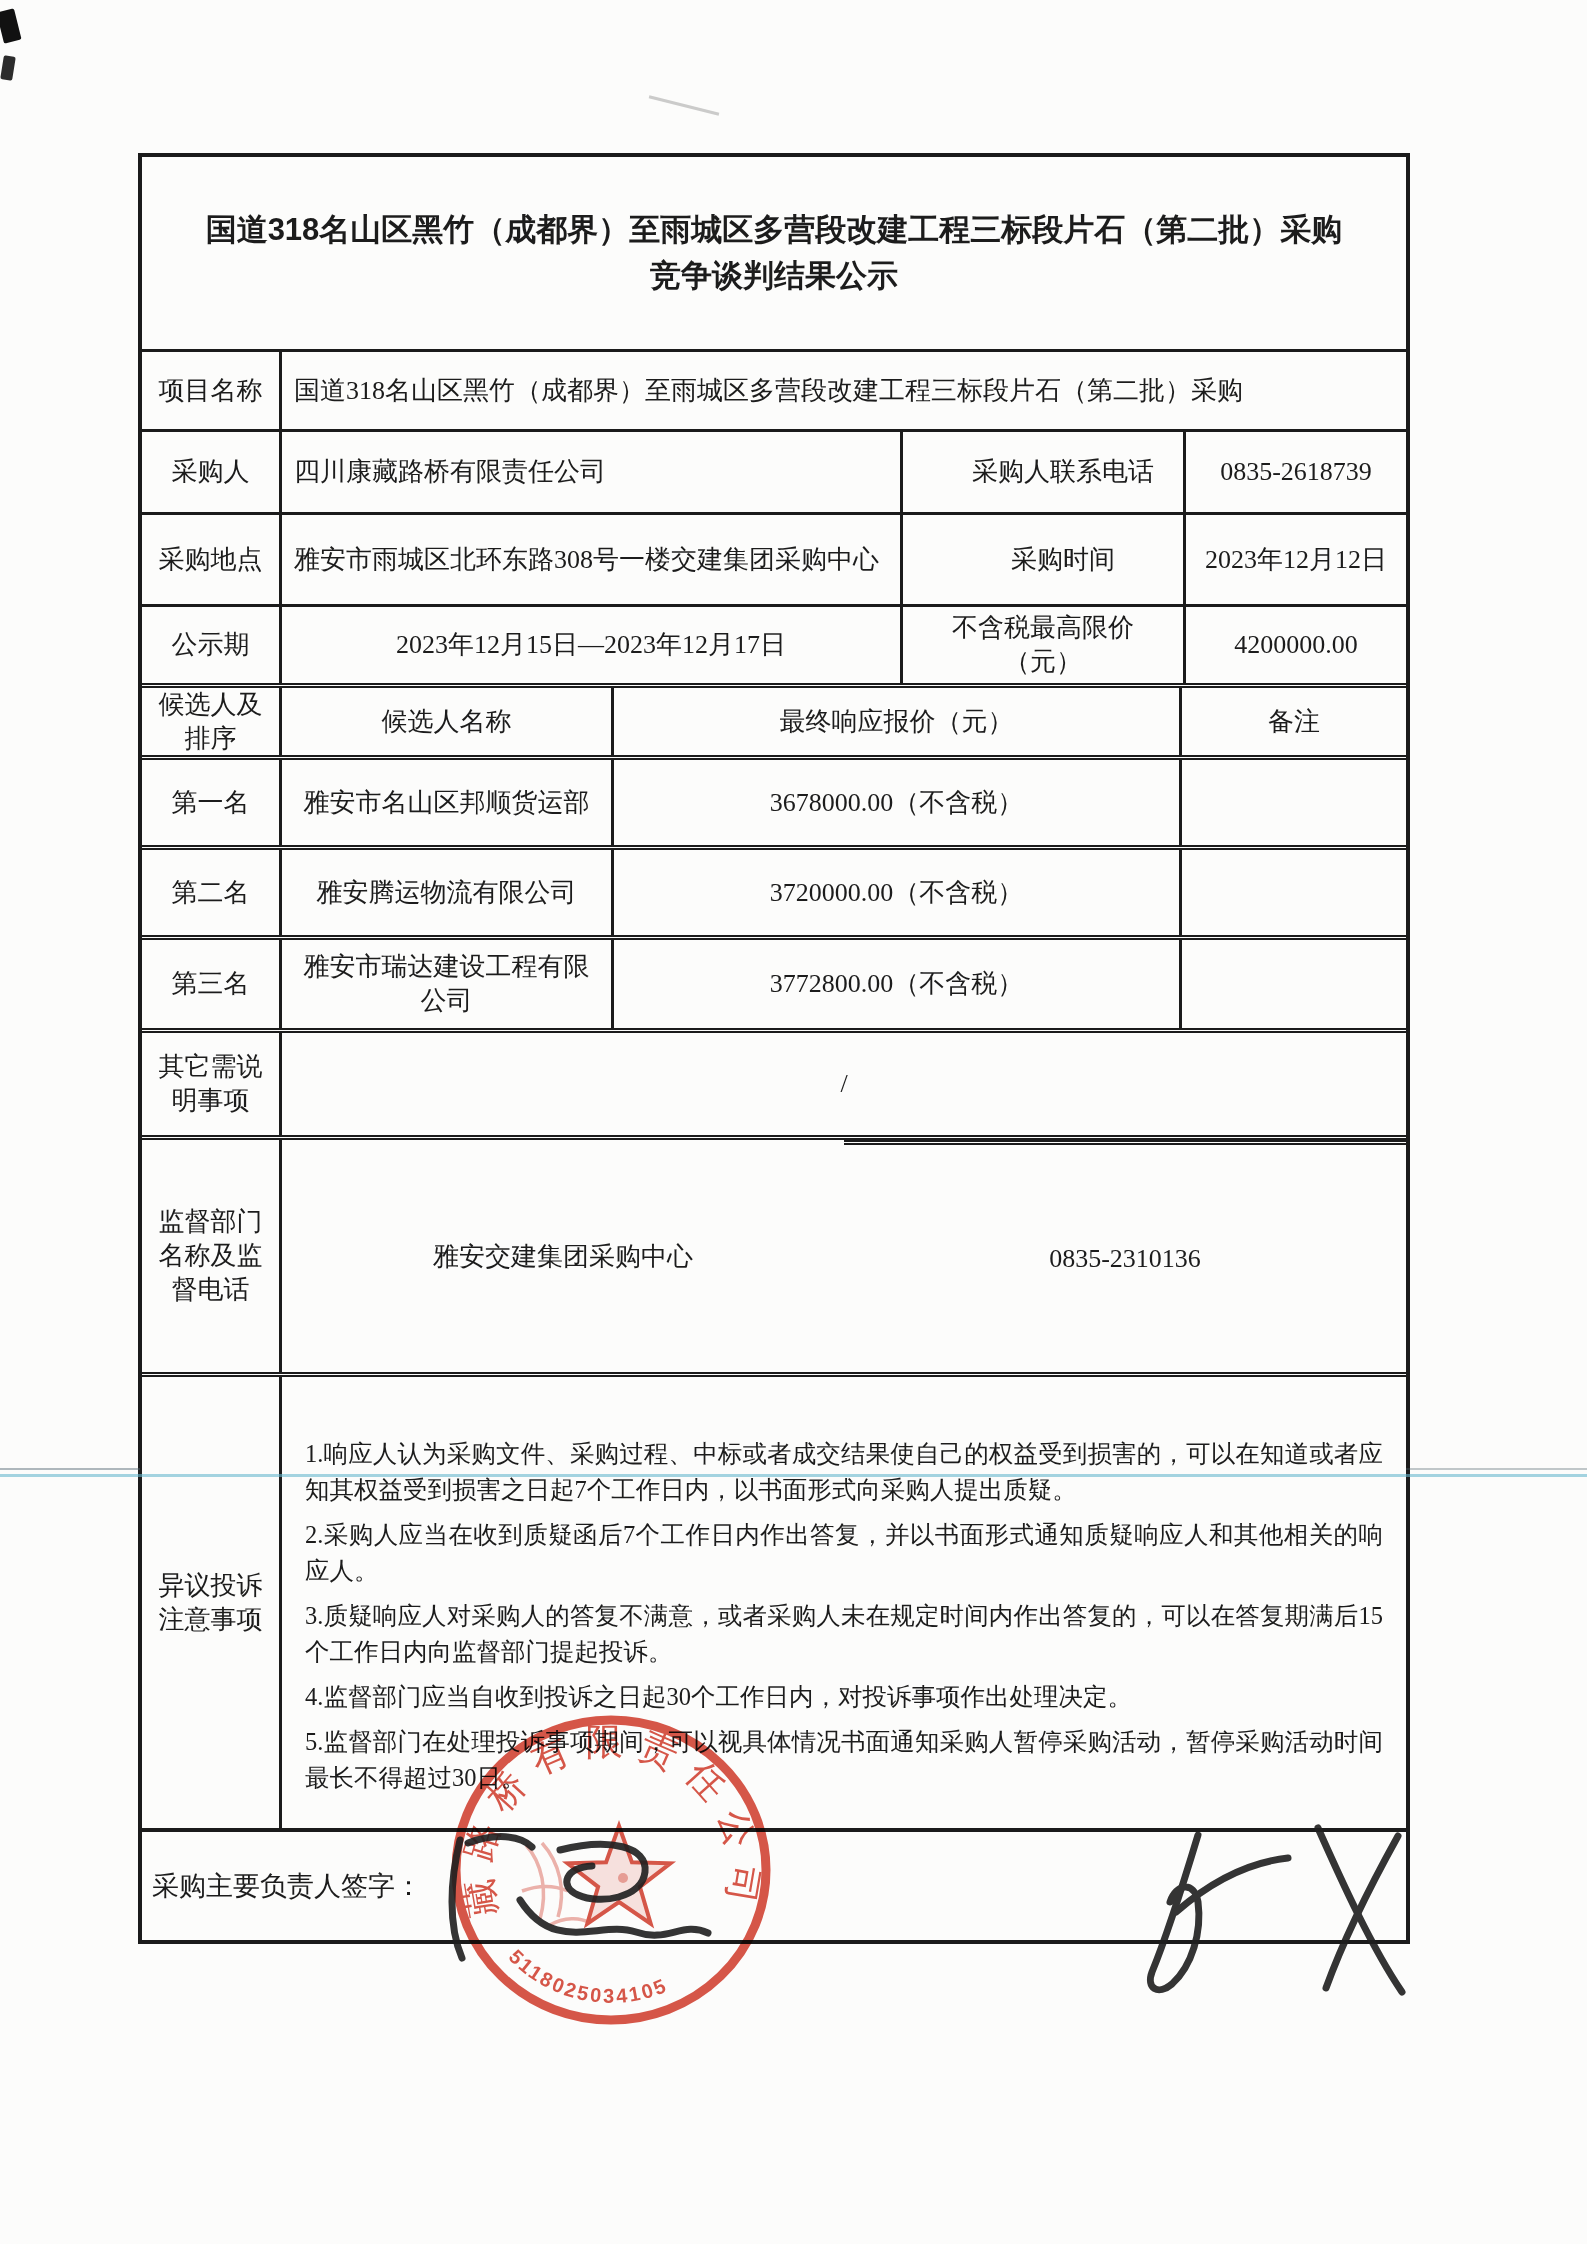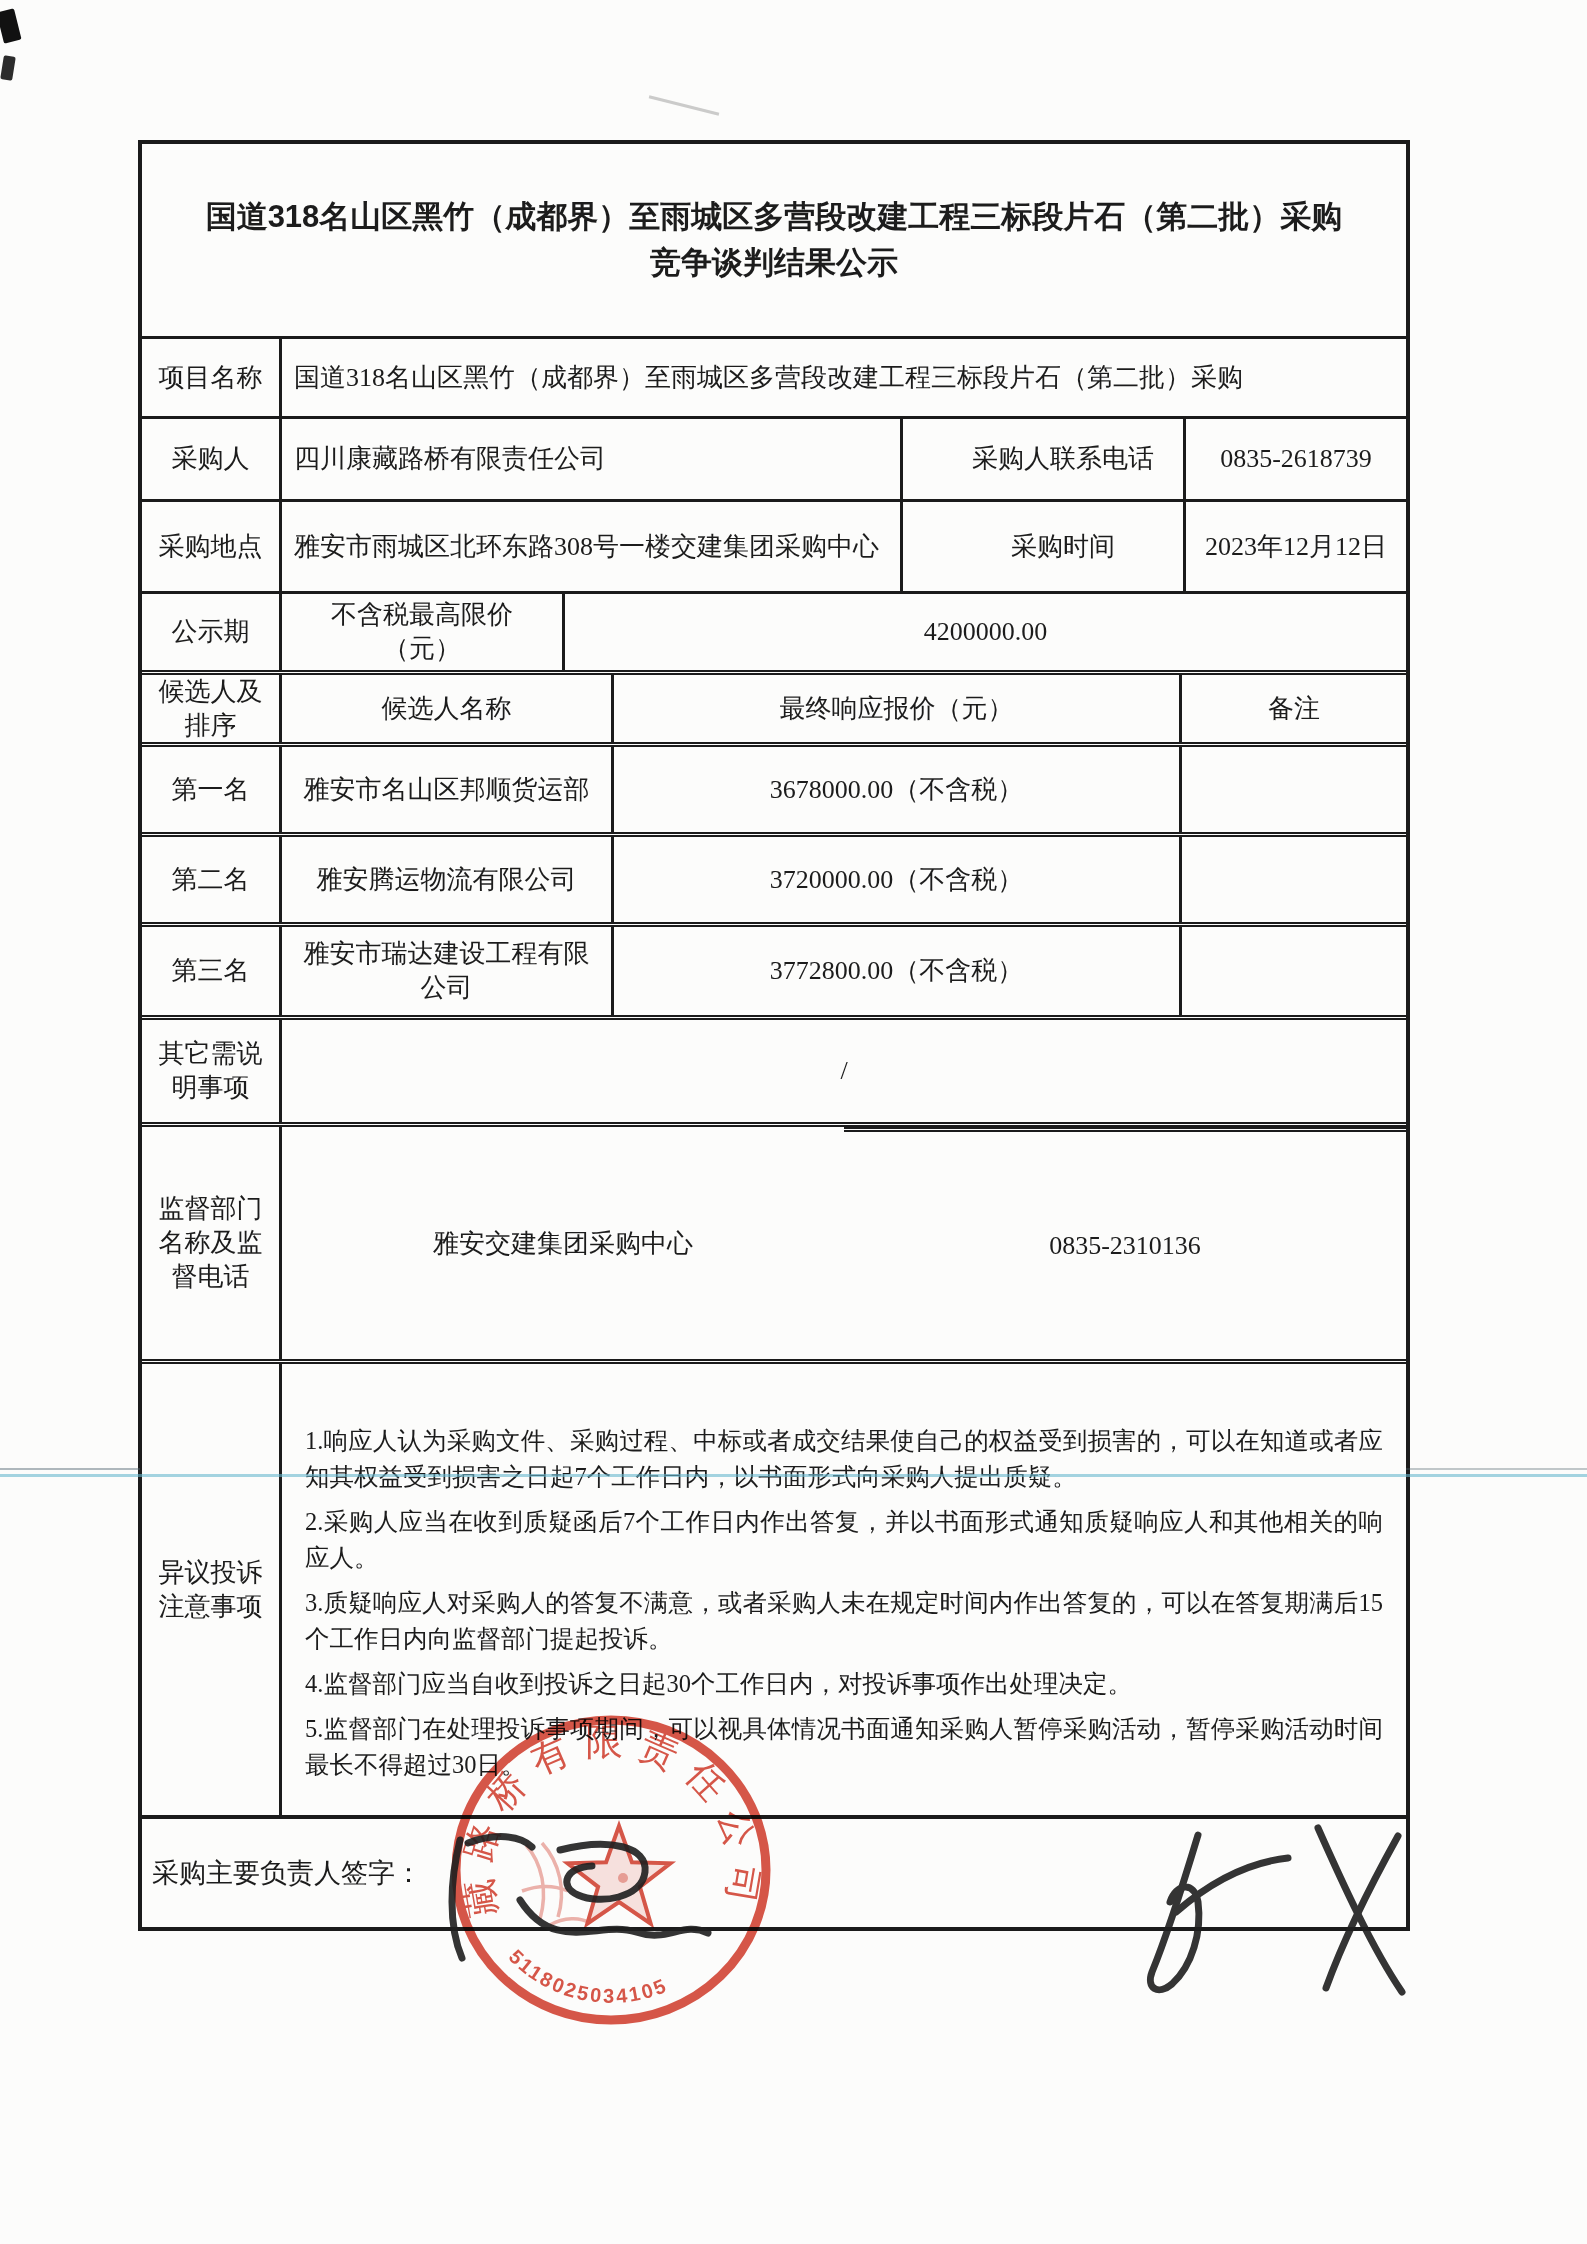--- a/index.html
+++ b/index.html
@@ -1,19 +1,19 @@
 <!DOCTYPE html>
 <html><head>
 <meta charset="utf-8">
 <style>
   html,body{margin:0;padding:0;background:#e8e8e8;}
   .page{position:relative;width:1587px;height:2244px;background:#fcfcfb;overflow:hidden;
         font-family:"Liberation Serif","DejaVu Serif",serif;color:#1c1c1c;}
   
-  .doc-table{position:absolute;left:138px;top:140px;width:1272px;
+  .doc-table{position:absolute;left:138px;top:153px;width:1272px;
              border:4px solid #1b1b1b;box-sizing:border-box;background:transparent;}
   .row{display:flex;box-sizing:border-box;border-top:3px solid #1b1b1b;align-items:stretch;}
   .row:first-child{border-top:none;}
   .row.dbl{border-top:5px double #1b1b1b;}
   .row.thick{border-top:4px solid #1b1b1b;}
   .c{box-sizing:border-box;border-left:3px solid #1b1b1b;display:flex;align-items:center;
      justify-content:center;font-size:26px;line-height:34px;text-align:center;}
   .c:first-child{border-left:none;}
   .c.left{justify-content:flex-start;text-align:left;padding-left:12px;padding-right:8px;}
   .c.wrapcol{word-break:break-all;padding:0 12px;}
@@ -97,20 +97,21 @@
 
     <div class="row r3">
       <div class="c c-label">采购地点</div>
       <div class="c c-content left">雅安市雨城区北环东路308号一楼交建集团采购中心</div>
       <div class="c c-field">采购时间</div>
       <div class="c c-value">2023年12月12日</div>
     </div>
 
     <div class="row r4">
       <div class="c c-label">公示期</div>
+      <div class="c c-content">2023年12月15日—2023年12月17日</div>
       <div class="c c-field wrapcol">不含税最高限价（元）</div>
       <div class="c c-value">4200000.00</div>
     </div>
 
     <div class="row r5 dbl">
       <div class="c c-label">候选人及排序</div>
       <div class="c c-name">候选人名称</div>
       <div class="c c-price">最终响应报价（元）</div>
       <div class="c c-remark">备注</div>
     </div>

